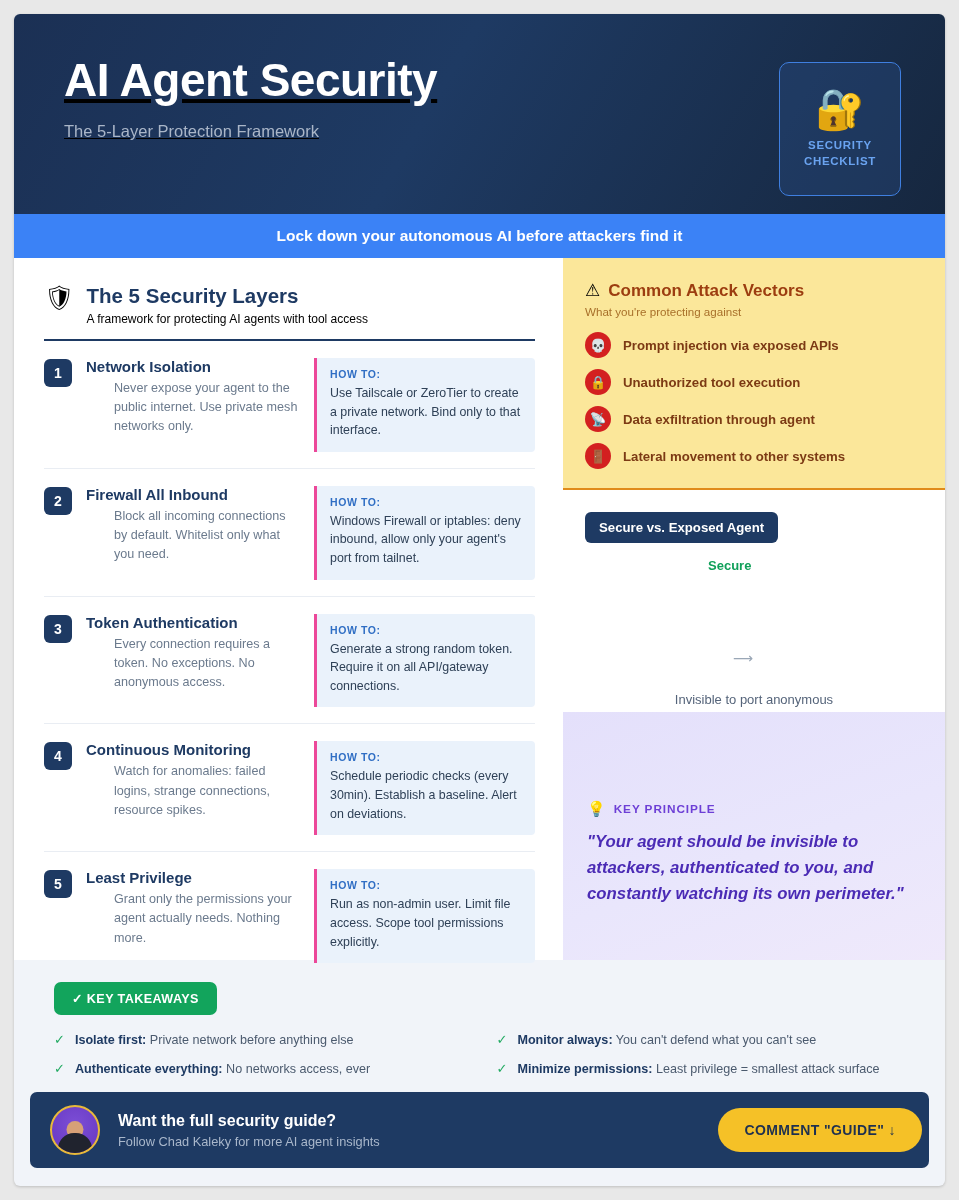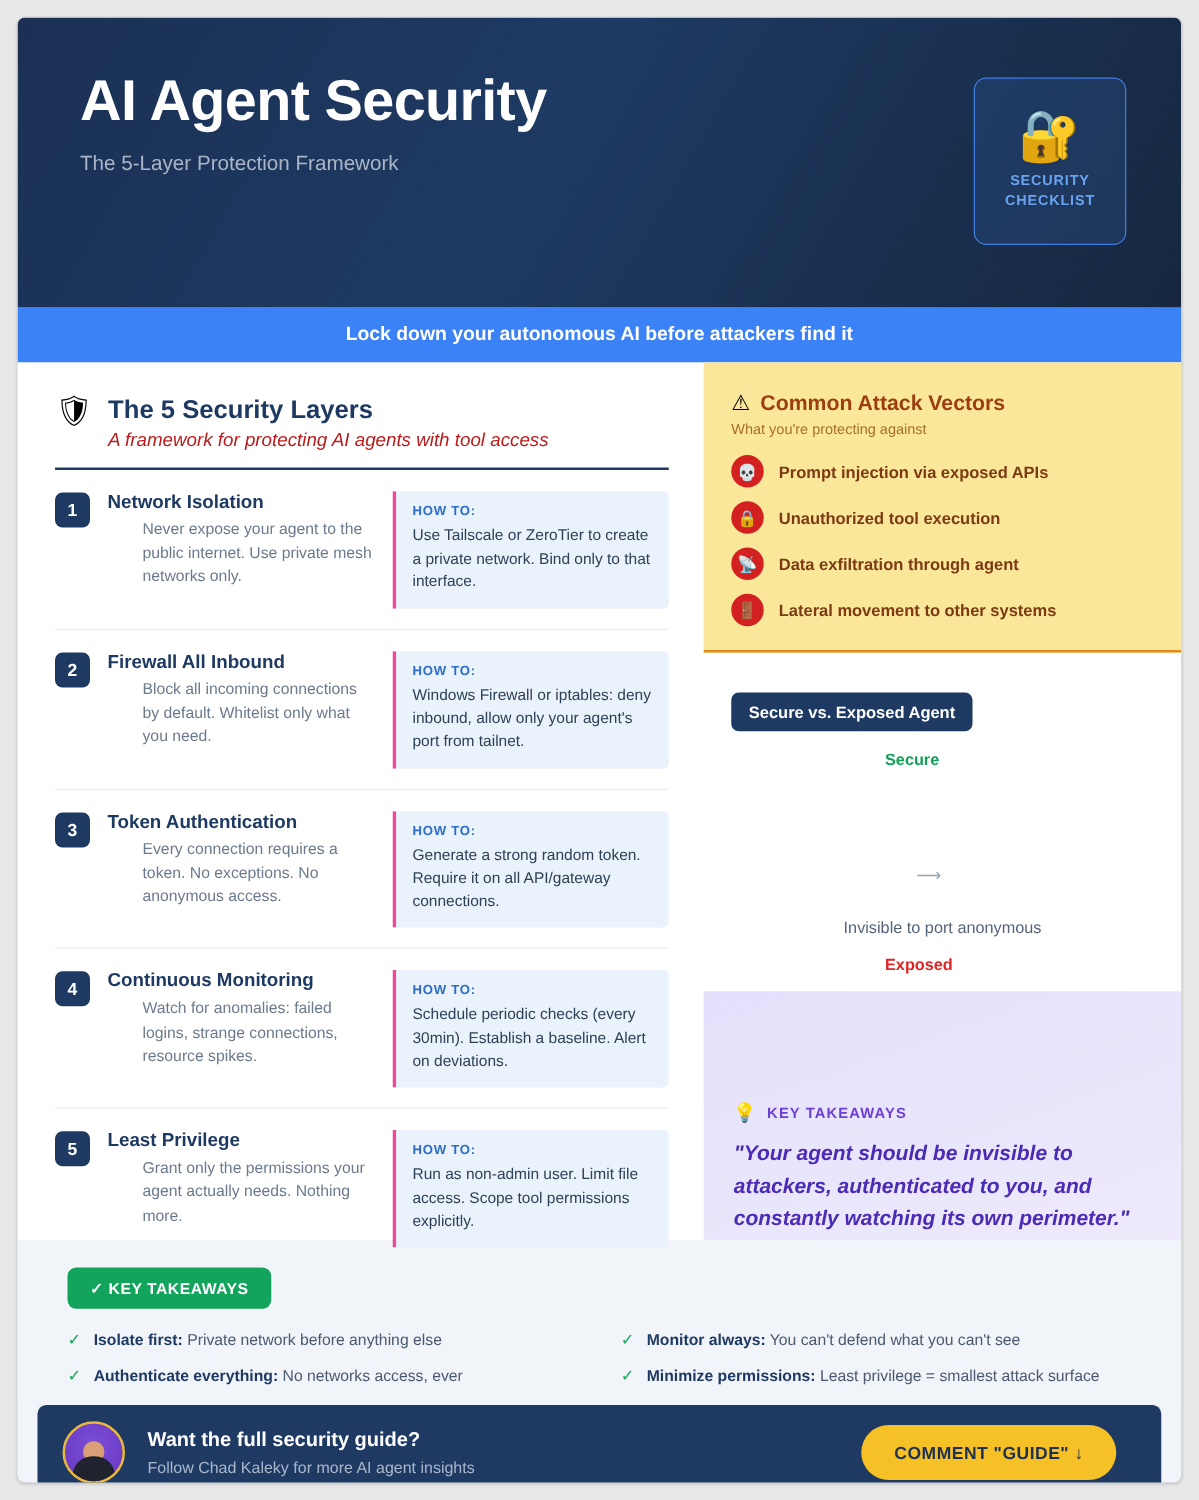--- a/index.html
+++ b/index.html
@@ -15,23 +15,24 @@
     width: 931px; height: 1172px;
     background: #f1f4f9;
     border-radius: 6px;
     overflow: hidden;
     box-shadow: 0 1px 3px rgba(0,0,0,.18);
   }
 
   
   .header {
     position: relative;
-    height: 232px;
+    height: 200px;
     background: linear-gradient(120deg, #1b3054 0%, #1e3a63 45%, #16273f 100%);
     padding: 42px 0 0 50px;
+    text-decoration: underline;
   }
   .header h1 {
     color: #ffffff;
     font-size: 46px;
     font-weight: bold;
     letter-spacing: -0.5px;
     line-height: 1.08;
   }
   .header .subtitle {
     color: #aab6c8;
@@ -84,21 +85,21 @@
     width: 382px;
     display: flex;
     flex-direction: column;
     background: #ffffff;
   }
 
   
   .sec-head { display: flex; align-items: flex-start; gap: 12px; }
   .shield-icon { font-size: 24px; line-height: 1.1; margin-top: 1px; }
   .sec-title { color: #1e3a63; font-size: 20.5px; font-weight: bold; }
-  .sec-sub { color: #b91c1c; font-size: 15px; font-style: italic; margin-top: 4px; }
+  .sec-sub { color: #000000; font-size: 12px; margin-top: 4px; }
   .rule { height: 2px; background: #1e3a63; margin: 13px 0 0 0; }
 
   
   .layer {
     display: flex;
     gap: 14px;
     padding: 17px 0 16px 0;
     border-bottom: 1px solid #e9edf3;
   }
   .layer:last-child { border-bottom: none; }
@@ -148,21 +149,21 @@
   .vec-dot {
     width: 26px; height: 26px; flex: 0 0 26px;
     background: #d32020;
     border-radius: 50%;
     display: flex; align-items: center; justify-content: center;
     font-size: 13px;
   }
   .vec-text { color: #7c3a14; font-size: 13.2px; font-weight: bold; }
 
   
-  .compare { background: #ffffff; padding: 22px 22px 20px 22px; height: 261px; margin-top: 10px; }
+  .compare { background: #ffffff; padding: 22px 22px 20px 22px; height: 222px; }
   .cmp-chip {
     display: inline-block;
     background: #1e3a63;
     color: #ffffff;
     font-size: 13.2px;
     font-weight: bold;
     padding: 8px 14px;
     border-radius: 6px;
   }
   .cmp-row { display: flex; align-items: center; margin-top: 15px; font-size: 13px; flex-direction: column; }
@@ -230,21 +231,21 @@
   .tk-item b { color: #1e3a63; }
 
   
   .cta {
     margin: 0 16px 4px 16px;
     background: #1e3a63;
     border-radius: 7px;
     height: 76px;
     display: flex;
     align-items: center;
-    padding: 0 36px 0 20px;
+    padding: 0 7px 0 20px;
   }
   .avatar {
     width: 50px; height: 50px;
     border-radius: 50%;
     border: 2px solid #e8b93a;
     background: radial-gradient(circle at 50% 38%, #7c4ed6 0%, #6536c0 100%);
     position: relative;
     overflow: hidden;
     flex: 0 0 50px;
   }
@@ -414,21 +415,21 @@
           <span class="cmp-key bad">Exposed</span>
           <span class="cmp-arrow">⟶</span>
           <span class="cmp-val">Found in minutes by bots</span>
         </div>
 
       </div>
 
       <div class="principle">
         <div class="prin-head">
           <span class="bulb-icon">💡</span>
-          <span class="prin-label">KEY TAKEAWAYS</span>
+          <span class="prin-label">KEY PRINCIPLE</span>
         </div>
         <div class="quote">"Your agent should be invisible to attackers, authenticated to you, and constantly watching its own perimeter."</div>
       </div>
 
     </div>
   </div>
 
   <div class="takeaways">
     <div class="tk-chip">✓ KEY TAKEAWAYS</div>
     <div class="tk-grid">

